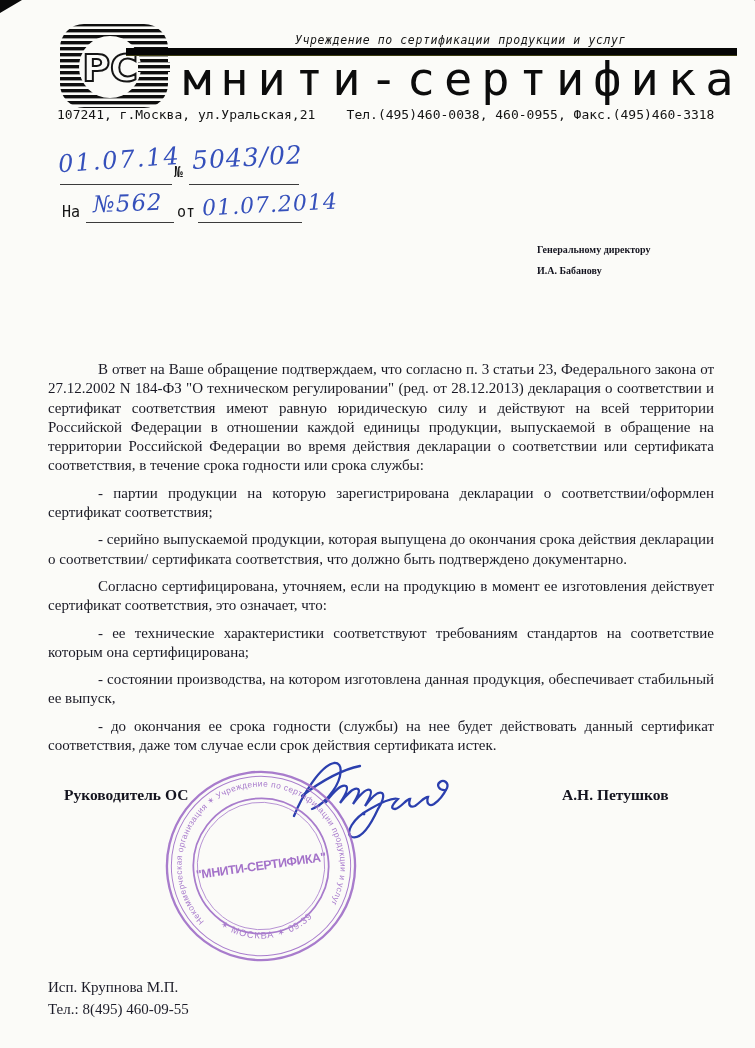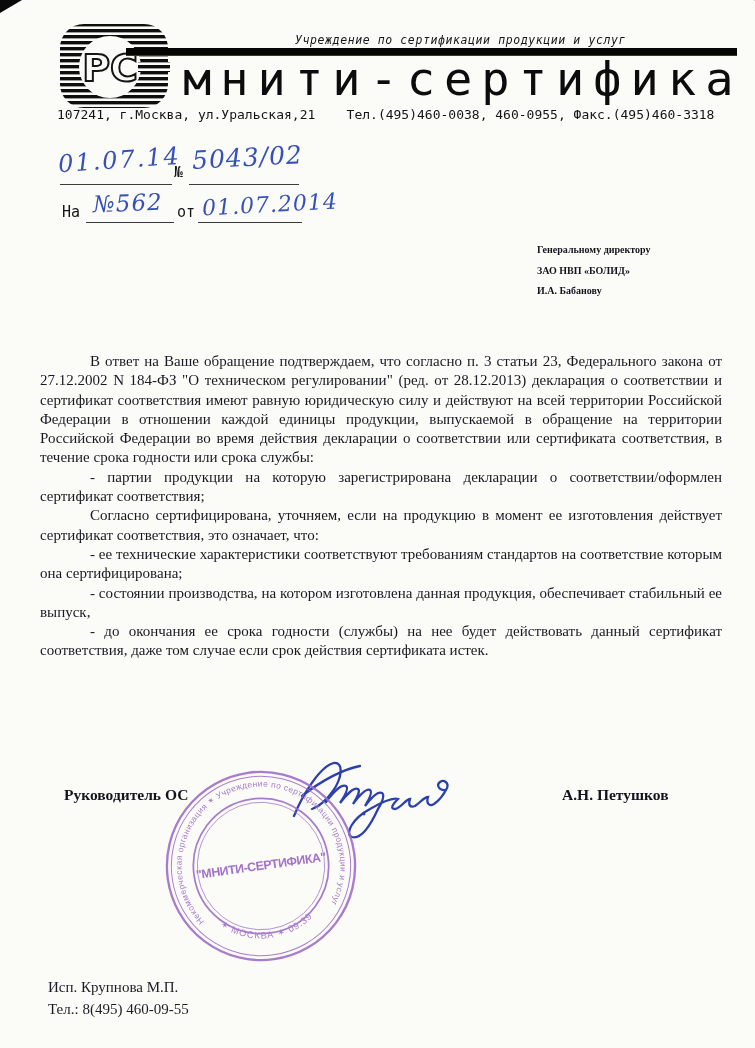--- a/index.html
+++ b/index.html
@@ -31,21 +31,21 @@
     font-size:15px;color:#161616;}
   .ref-line{position:absolute;height:0;border-top:1.6px solid #3b3b3b;}
   .hand{position:absolute;font-family:"DejaVu Serif", serif;font-style:italic;
     color:#3550bb;white-space:pre;}
   
   .recipient{position:absolute;left:537px;top:240px;font-weight:bold;
     font-size:10px;line-height:20.5px;color:#14141f;}
   
   .body-text{position:absolute;left:40px;top:352px;width:682px;
     font-size:15px;line-height:19.3px;text-align:justify;color:#191924;}
-  .body-text p{margin:0;text-indent:50px;}
+  .body-text p{margin:8px;text-indent:50px;}
   
   .sig-title{position:absolute;left:64px;top:786px;font-weight:bold;font-size:15.5px;color:#14141f;}
   .sig-name{position:absolute;left:562px;top:786px;font-weight:bold;font-size:15.5px;color:#14141f;}
   .autograph{position:absolute;left:288px;top:750px;}
   .stamp{position:absolute;left:163px;top:768px;transform:rotate(-8deg);opacity:.9;}
   
   .footer{position:absolute;left:48px;top:977px;font-size:15px;line-height:21.5px;color:#1c1c28;}
 </style>
 </head>
 <body>
@@ -81,27 +81,27 @@
 
   <div class="mono-label" style="left:62px;top:203px;">На</div>
   <div class="hand" style="left:93px;top:190px;font-size:23px;letter-spacing:1px;transform:rotate(-2deg);">№562</div>
   <div class="ref-line" style="left:86px;top:222px;width:88px;"></div>
   <div class="mono-label" style="left:177px;top:203px;">от</div>
   <div class="hand" style="left:202px;top:192px;font-size:22px;letter-spacing:1px;transform:rotate(-3deg);">01.07.2014</div>
   <div class="ref-line" style="left:198px;top:222px;width:104px;"></div>
 
   <div class="recipient">
     <div>Генеральному директору</div>
-    <div>ЗАО НВП «БОЛИД»</div>
     <div>И.А. Бабанову</div>
   </div>
 
   <div class="body-text">
     <p>В ответ на Ваше обращение подтверждаем, что согласно п. 3 статьи 23, Федерального закона от 27.12.2002 N 184-ФЗ "О техническом регулировании" (ред. от 28.12.2013) декларация о соответствии и сертификат соответствия имеют равную юридическую силу и действуют на всей территории Российской Федерации в отношении каждой единицы продукции, выпускаемой в обращение на территории Российской Федерации во время действия декларации о соответствии или сертификата соответствия, в течение срока годности или срока службы:</p>
     <p>- партии продукции на которую зарегистрирована декларации о соответствии/оформлен сертификат соответствия;</p>
+    <p>- серийно выпускаемой продукции, которая выпущена до окончания срока действия декларации о соответствии/ сертификата соответствия, что должно быть подтверждено документарно.</p>
     <p>Согласно сертифицирована, уточняем, если на продукцию в момент ее изготовления действует сертификат соответствия, это означает, что:</p>
     <p>- ее технические характеристики соответствуют требованиям стандартов на соответствие которым она сертифицирована;</p>
     <p>- состоянии производства, на котором изготовлена данная продукция, обеспечивает стабильный ее выпуск,</p>
     <p>- до окончания ее срока годности (службы) на нее будет действовать данный сертификат соответствия, даже  том случае если срок действия сертификата истек.</p>
   </div>
 
   <div class="sig-title">Руководитель ОС</div>
   <div class="sig-name">А.Н. Петушков</div>
 
   <svg class="autograph" width="175" height="100" viewBox="0 0 175 100">

